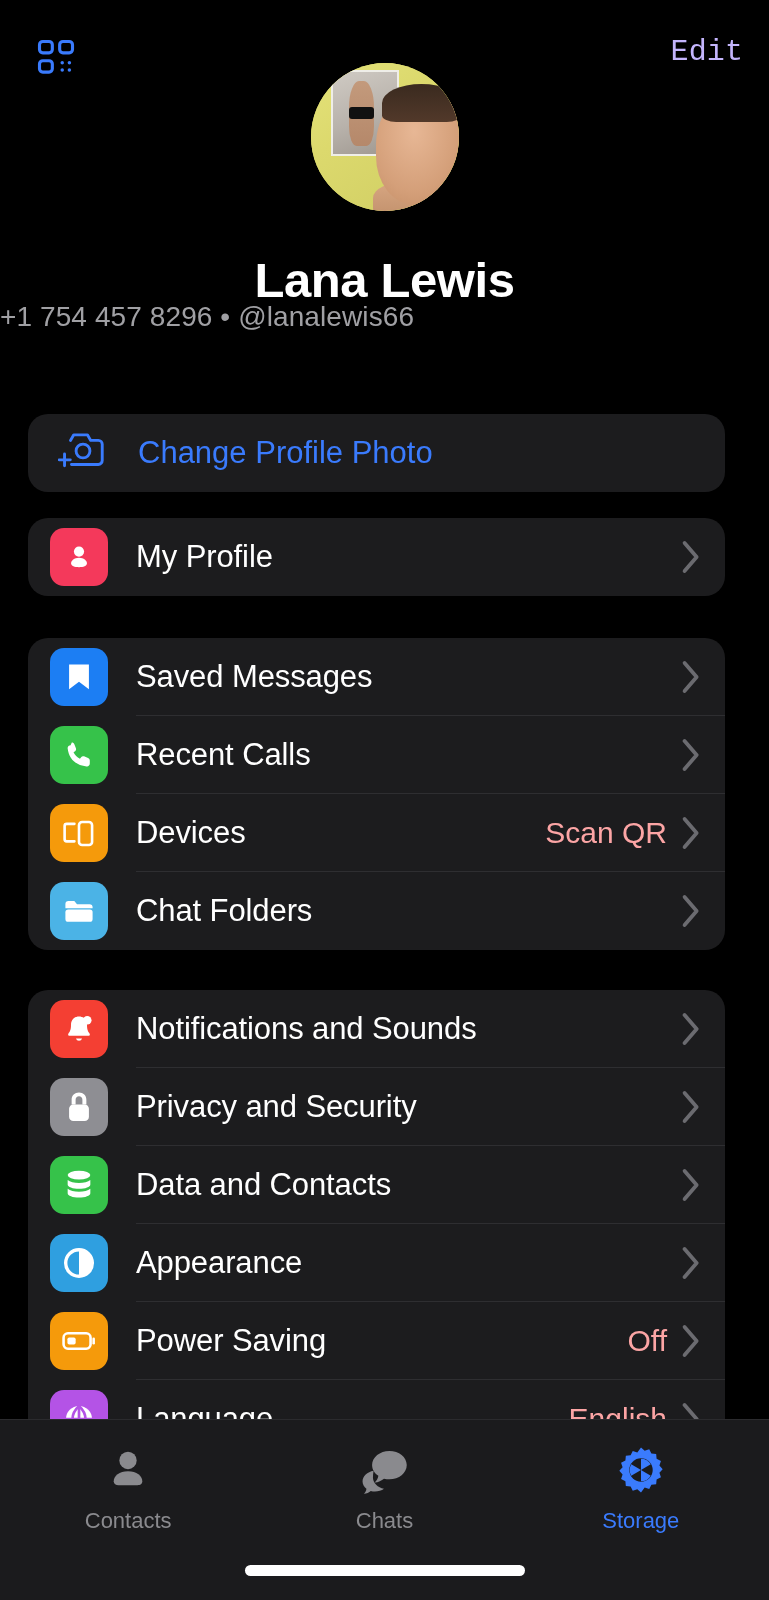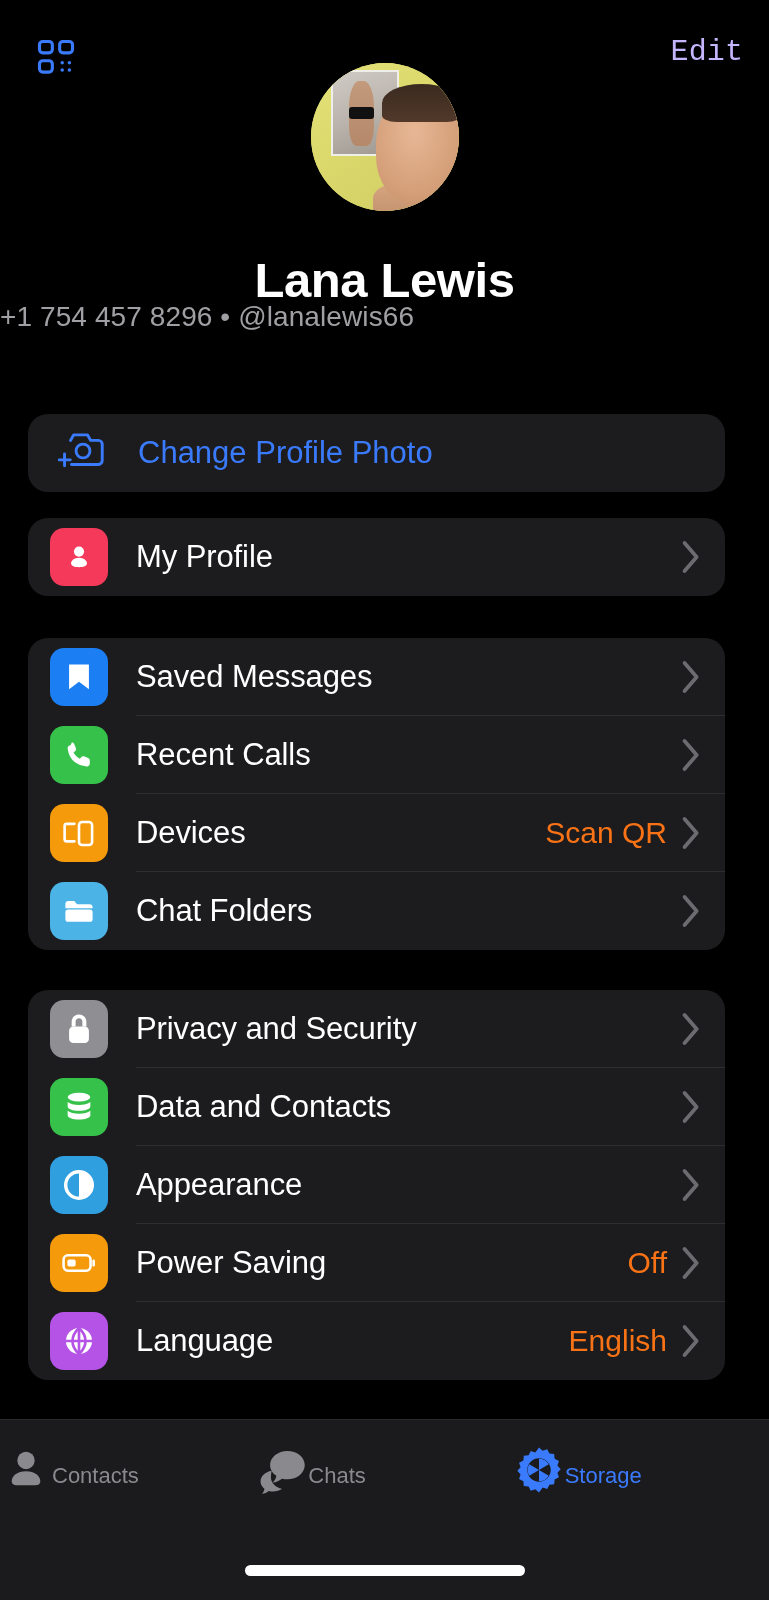--- a/index.html
+++ b/index.html
@@ -48,33 +48,33 @@
   
   .card { position:absolute; left:28px; width:697px; background:#1c1c1e;
           border-radius:20px; overflow:hidden; }
   .row  { position:relative; display:flex; align-items:center; height:78px; padding-left:22px; }
   .row .sep { position:absolute; left:108px; right:0; bottom:0; height:1px; background:#2e2e31; }
   .row:last-child .sep { display:none; }
 
   .ico { width:58px; height:58px; border-radius:14px; flex:0 0 58px;
          display:flex; align-items:center; justify-content:center; }
   .row-label { margin-left:28px; color:#fff; font-size:31px; letter-spacing:-0.1px; flex:1; }
-  .row-value { color:#f97316; font-size:30px; margin-right:14px; }
+  .row-value { color:#fca5a5; font-size:30px; margin-right:14px; }
   .chev { margin-right:24px; color:#6b6b70; font-size:0; }
   .chev svg { display:block; }
 
   
   .cp-row { display:flex; align-items:center; height:78px; padding-left:30px; }
   .cp-label { margin-left:30px; color:#3a7bfd; font-size:31px; }
 
   
   .tabbar { position:absolute; left:0; bottom:0; width:769px; height:181px;
             background:#1b1b1d; border-top:1px solid #2b2b2e;
             display:flex; align-items:flex-start; }
-  .tab { flex:1; display:flex; flex-direction:row; align-items:center; padding-top:24px; }
+  .tab { flex:1; display:flex; flex-direction:column; align-items:center; padding-top:24px; }
   .tab-label { margin-top:8px; font-size:22px; color:#8a8a8e; }
   .tab.active .tab-label { color:#3a7bfd; }
   .home-ind { position:absolute; left:50%; transform:translateX(-50%); bottom:24px;
               width:280px; height:11px; background:#fff; border-radius:6px; }
   .clip { position:absolute; left:0; top:0; width:769px; height:1419px; overflow:hidden; }
 </style>
 </head>
 <body>
 
 <div id="screen">
@@ -194,20 +194,36 @@
           <span class="row-label">Chat Folders</span>
           <span class="chev">
             <svg width="20" height="34" viewBox="0 0 10 18" fill="none" stroke="#6b6b70" stroke-width="2" stroke-linecap="round" stroke-linejoin="round">
               <path d="M1.6 1.6 L8 9 L1.6 16.4"></path>
             </svg>
           </span>
         </div>
       </div>
     <div id="group-settings" class="card" style="top:990px;">
         <div class="row">
+          <span class="ico" style="background: rgb(244, 63, 51);">
+            <svg width="32" height="34" viewBox="0 0 24 24" fill="#fff">
+              <path d="M12 2.6c-3.5 0-6 2.6-6 6.3 0 4.1-1 5.4-1.9 6.4-.6.7-.1 1.8.8 1.8h14.2c.9 0 1.4-1.1.8-1.8-.9-1-1.9-2.3-1.9-6.4 0-3.7-2.5-6.3-6-6.3z"></path>
+              <path d="M9.7 19.1a2.4 2.4 0 0 0 4.6 0z"></path>
+              <circle cx="18.2" cy="5.4" r="3.2"></circle>
+            </svg>
+          </span>
+          <span class="row-label">Notifications and Sounds</span>
+          <span class="chev">
+            <svg width="20" height="34" viewBox="0 0 10 18" fill="none" stroke="#6b6b70" stroke-width="2" stroke-linecap="round" stroke-linejoin="round">
+              <path d="M1.6 1.6 L8 9 L1.6 16.4"></path>
+            </svg>
+          </span>
+          <div class="sep"></div>
+        </div>
+        <div class="row">
           <span class="ico" style="background: rgb(142, 142, 147);">
             <svg width="30" height="34" viewBox="0 0 20 24" fill="#fff">
               <path d="M10 1.8c-3 0-5.2 2.2-5.2 5v3.4h2.8V6.8c0-1.4 1-2.4 2.4-2.4s2.4 1 2.4 2.4v3.4h2.8V6.8c0-2.8-2.2-5-5.2-5z"></path>
               <rect x="3" y="10.2" width="14" height="11.6" rx="3"></rect>
             </svg>
           </span>
           <span class="row-label">Privacy and Security</span>
           <span class="chev">
             <svg width="20" height="34" viewBox="0 0 10 18" fill="none" stroke="#6b6b70" stroke-width="2" stroke-linecap="round" stroke-linejoin="round">
               <path d="M1.6 1.6 L8 9 L1.6 16.4"></path>

